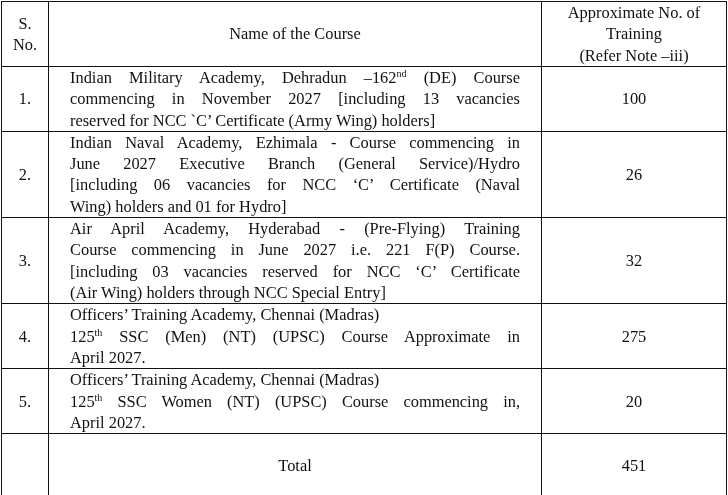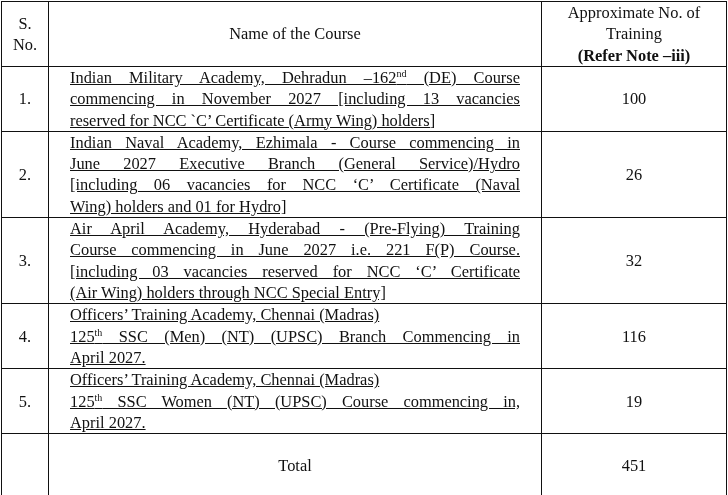--- a/index.html
+++ b/index.html
@@ -35,31 +35,30 @@
     col.c3 { width: 185px; }
     .center { text-align: center; }
     .desc {
       text-align: justify;
       padding: 0 21px 0 21px !important;
     }
     .desc span.line {
       display: block;
       text-align: justify;
       text-align-last: justify;
-      text-decoration: underline;
     }
     .desc span.line.last {
       text-align-last: left;
     }
     sup {
       font-size: 10px;
       line-height: 0;
       vertical-align: 6px;
     }
-    .bold { font-weight: bold; }
+    .bold { font-weight: normal; }
     tr.h-head { height: 64px; }
     tr.h-r1 { height: 65px; }
     tr.h-r2 { height: 85px; }
     tr.h-r3 { height: 85px; }
     tr.h-r4 { height: 65px; }
     tr.h-r5 { height: 64px; }
     tr.h-tot { height: 63px; }
   </style>
 </head>
 <body>
@@ -113,34 +112,34 @@
       <span class="line">[including 03 vacancies reserved for NCC ‘C’ Certificate</span>
       <span class="line last">(Air Wing) holders through NCC Special Entry]</span>
     </td>
     <td class="center">32</td>
   </tr>
 
   <tr class="h-r4">
     <td class="center">4.</td>
     <td class="desc">
       <span class="line last">Officers’ Training Academy, Chennai (Madras)</span>
-      <span class="line"><span>125</span><sup>th</sup><span> SSC (Men) (NT) (UPSC) Branch Commencing in</span></span>
+      <span class="line"><span>125</span><sup>th</sup><span> SSC (Men) (NT) (UPSC) Course Approximate in</span></span>
       <span class="line last">April 2027.</span>
     </td>
-    <td class="center">116</td>
+    <td class="center">275</td>
   </tr>
 
   <tr class="h-r5">
     <td class="center">5.</td>
     <td class="desc">
       <span class="line last">Officers’ Training Academy, Chennai (Madras)</span>
       <span class="line"><span>125</span><sup>th</sup><span> SSC Women (NT) (UPSC) Course commencing in,</span></span>
       <span class="line last">April 2027.</span>
     </td>
-    <td class="center">19</td>
+    <td class="center">20</td>
   </tr>
 
   <tr class="h-tot">
     <td></td>
     <td class="center">Total</td>
     <td class="center bold">451</td>
   </tr>
 </tbody>
   </table>
 

